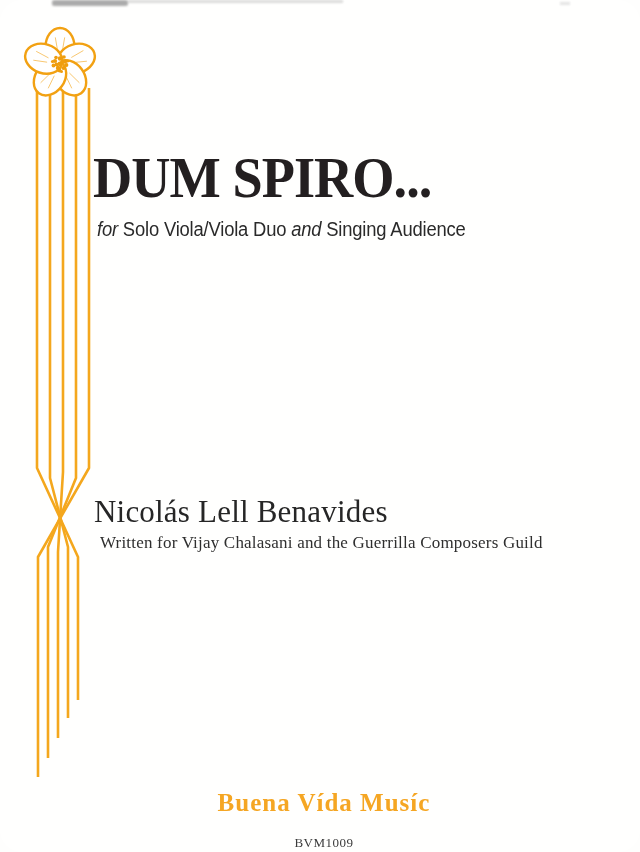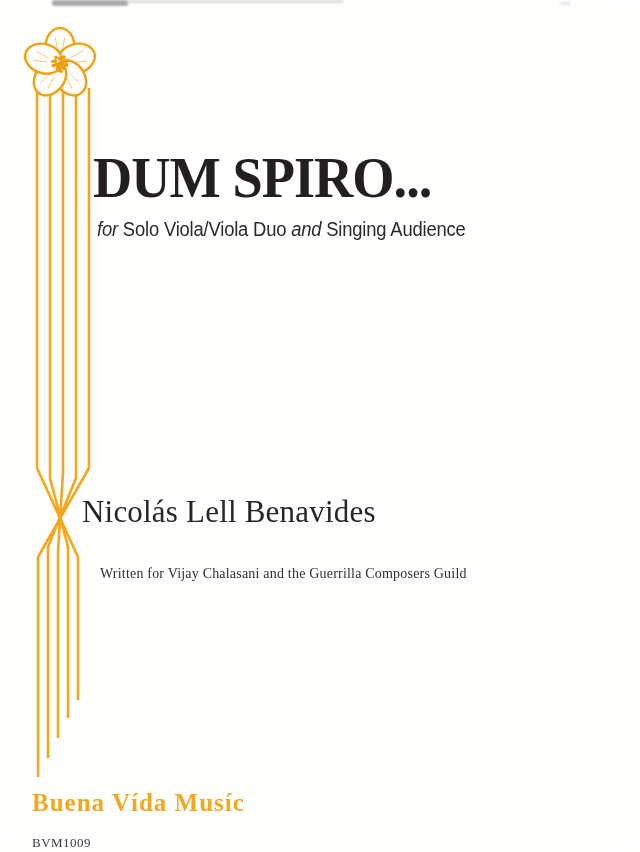--- a/index.html
+++ b/index.html
@@ -30,32 +30,32 @@
   }
   .subtitle{
     position:absolute;left:97px;top:199px;
     font-family:"Liberation Sans", sans-serif;
     font-size:20px;line-height:1;color:#2a2a2a;white-space:nowrap;
     transform:scaleX(.92);transform-origin:left top;
     letter-spacing:-0.2px;
   }
   .subtitle .it{font-style:italic;}
   .composer{
-    position:absolute;left:82px;top:496px;
+    position:absolute;left:94px;top:496px;
     font-size:31px;line-height:1;color:#262626;white-space:nowrap;
     letter-spacing:0.2px;
   }
   .dedication{
-    position:absolute;left:100px;top:567px;
-    font-size:14px;line-height:1;color:#2f2f2f;white-space:nowrap;
+    position:absolute;left:100px;top:534px;
+    font-size:17px;line-height:1;color:#2f2f2f;white-space:nowrap;
     letter-spacing:0.2px;
   }
   .footer{
     position:absolute;left:0;right:0;top:790px;
-    text-align:left;padding-left:32px;
+    text-align:center;padding-left:8px;
   }
   .publisher{
     font-size:25px;font-weight:bold;line-height:1;
     letter-spacing:1px;color:#f5a623;white-space:nowrap;
   }
   .catalog{
     margin-top:21px;font-size:13px;line-height:1;
     letter-spacing:0.5px;color:#3b3b3b;
   }
 </style>

